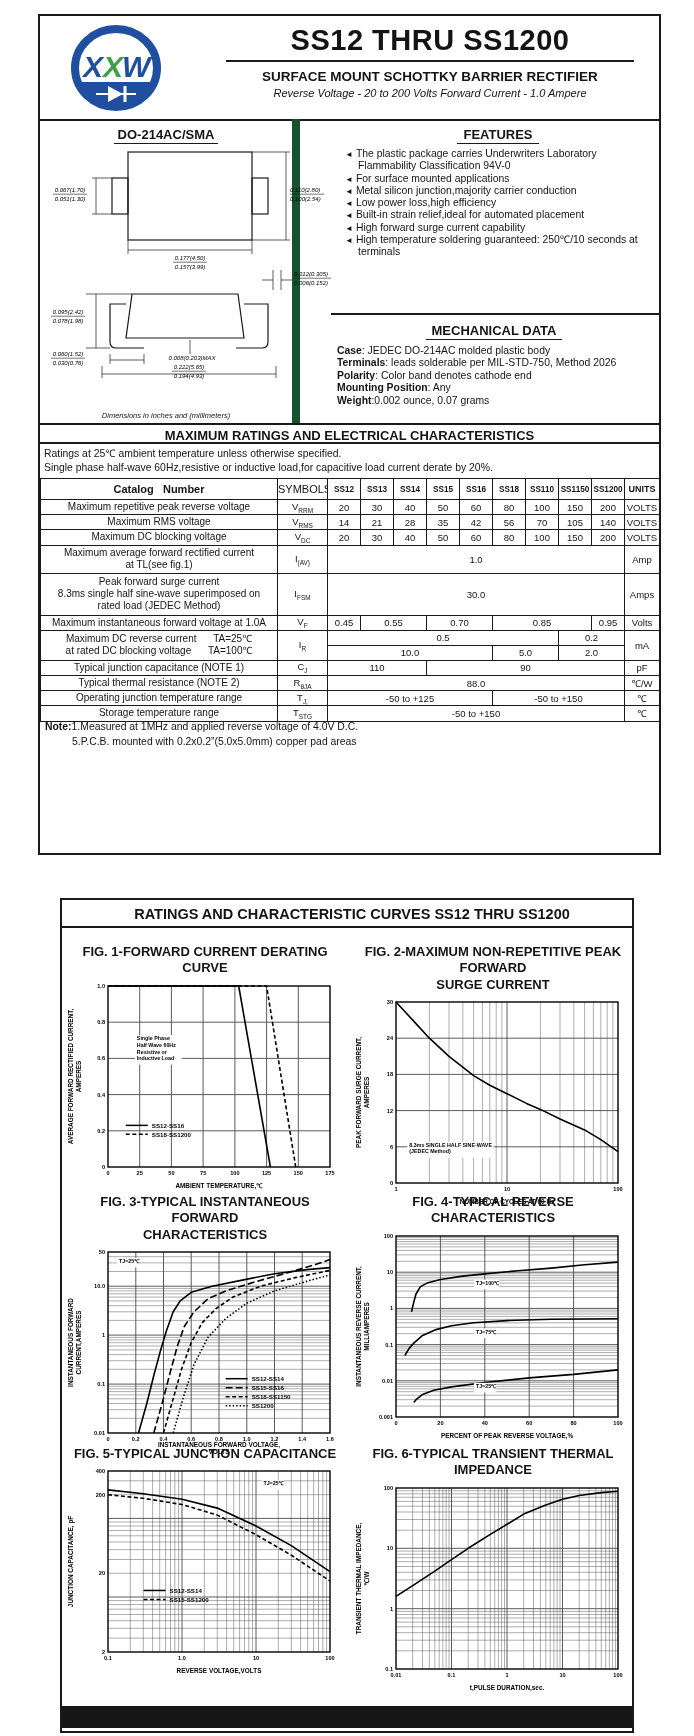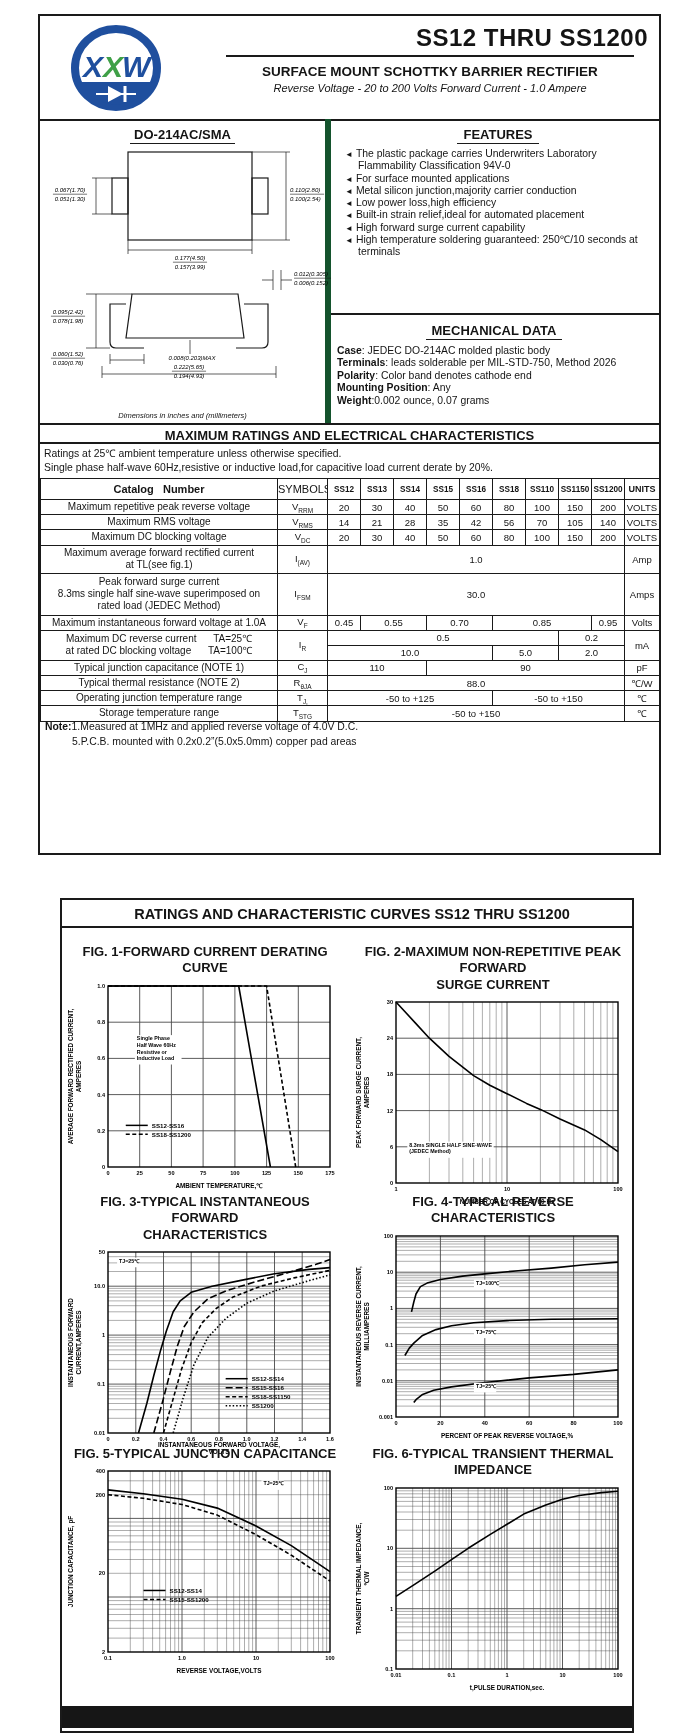--- a/index.html
+++ b/index.html
@@ -6,27 +6,27 @@
   body{width:694px;height:1736px;position:relative;background:#fff;color:#141414;
        font-family:"Liberation Sans",sans-serif;}
   .page{position:absolute;border:2px solid #1a1a1a;background:#fff;box-sizing:border-box;}
   #page1{left:38px;top:14px;width:623px;height:841px;}
   #page2{left:60px;top:898px;width:574px;height:835px;}
 
   
   #p1-header{position:absolute;left:0;top:0;width:100%;height:105px;border-bottom:2px solid #1a1a1a;box-sizing:border-box;}
   #logo{position:absolute;left:30px;top:8px;}
   .h-right{position:absolute;left:172px;top:8px;width:436px;text-align:center;}
-  .h-title{font-size:24px;font-weight:bold;letter-spacing:.5px;text-align:right;}
+  .h-title{font-size:29px;font-weight:bold;letter-spacing:.5px;}
   .h-rule{border-bottom:2.5px solid #1a1a1a;margin:3px 14px 7px 14px;}
   .h-sub{font-size:13.5px;font-weight:bold;}
   .h-tag{font-size:11px;font-style:italic;margin-top:3px;}
 
   
-  #pkg-col{position:absolute;left:0;top:103px;width:291px;height:306px;border-right:6px solid #14532d;box-sizing:border-box;}
+  #pkg-col{position:absolute;left:0;top:103px;width:260px;height:306px;border-right:8px solid #14532d;box-sizing:border-box;}
   #pkg-name{margin-top:8px;text-align:center;font-size:13px;font-weight:bold;}
   #pkg-name span{border-bottom:1.5px solid #1a1a1a;padding:0 4px 1px;}
   #pkg-caption{position:absolute;bottom:5px;width:100%;text-align:center;font-size:7.5px;font-style:italic;}
   #feat-col{position:absolute;left:291px;top:103px;width:330px;height:306px;box-sizing:border-box;}
   #features{height:196px;border-bottom:2px solid #1a1a1a;box-sizing:border-box;padding:8px 10px 0 14px;}
   .sec-title{text-align:center;font-size:13px;font-weight:bold;margin-bottom:6px;}
   .sec-title span{border-bottom:1.5px solid #1a1a1a;padding:0 6px 1px;}
   #feature-list{list-style:none;margin:0;padding:0;font-size:10.4px;line-height:1.18;}
   #feature-list li{padding-left:13px;text-indent:-13px;}
   .bullet{font-size:8px;margin-right:3px;}

